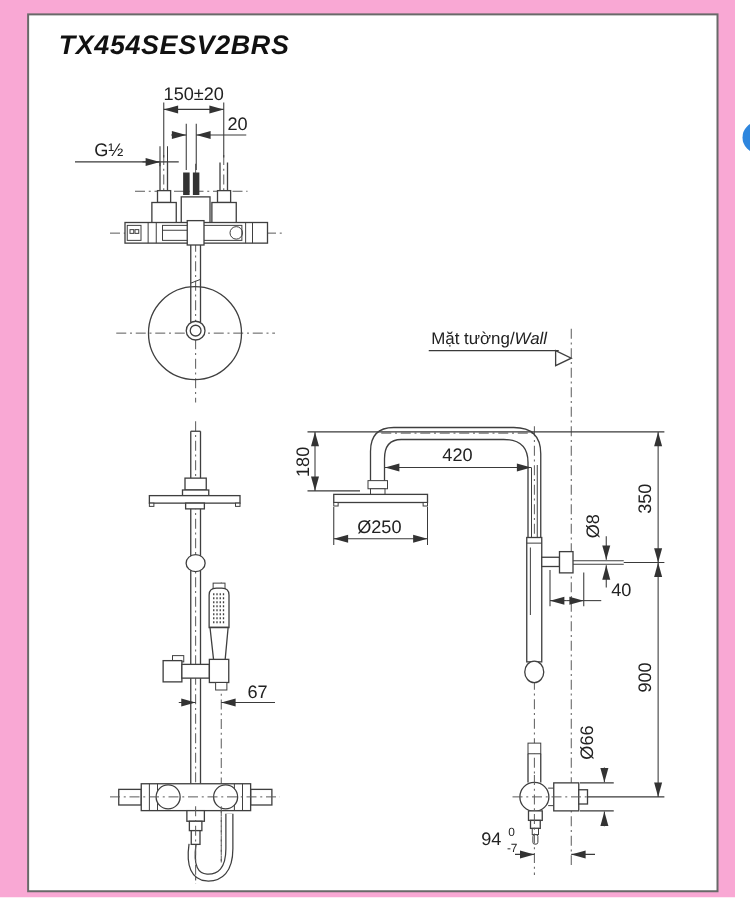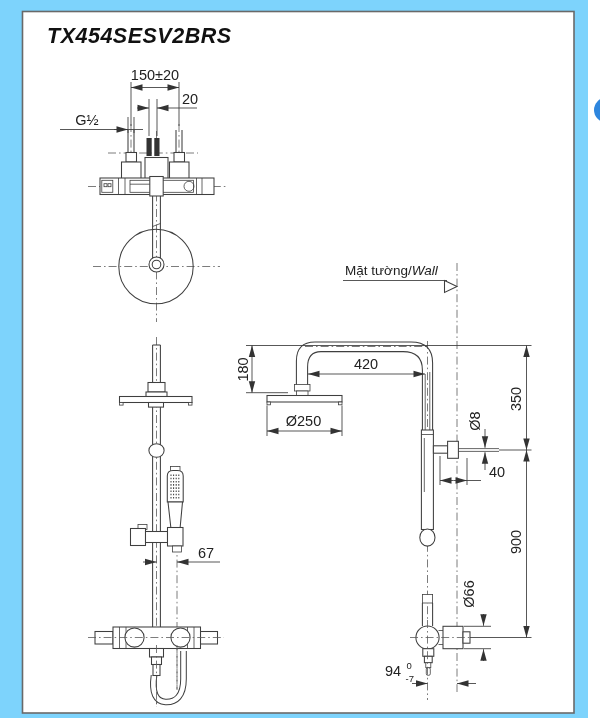--- a/index.html
+++ b/index.html
@@ -1,17 +1,17 @@
 <!DOCTYPE html>
 <html><head>
 <meta charset="utf-8">
 <style>
   html,body{margin:0;padding:0;background:#fff;width:600px;height:718px;overflow:hidden;
     font-family:"Liberation Sans",sans-serif;}
-  #stage{position:relative;width:588px;height:718px;background:#7dd3fc;}
+  #stage{position:relative;width:588px;height:718px;background:#f9a8d4;}
   svg{display:block}
   .ln{stroke:#3f3f3f;stroke-width:1.05;fill:none}
   .lnf{stroke:#3f3f3f;stroke-width:1.05;fill:#ffffff}
   .thin{stroke-width:0.8}
   .cl{stroke:#5a5a5a;stroke-width:0.8;stroke-dasharray:8 3 1.6 3;fill:none}
   .dim{stroke:#3a3a3a;stroke-width:0.85;fill:none}
   .dtxt{font-family:"Liberation Sans",sans-serif;font-size:14.5px;fill:#222;}
   .stxt{font-family:"Liberation Sans",sans-serif;font-size:9.5px;fill:#222;}
   .wtxt{font-family:"Liberation Sans",sans-serif;font-size:13.5px;fill:#222;}
   .title-txt{font-family:"Liberation Sans",sans-serif;font-size:21.5px;font-weight:bold;

